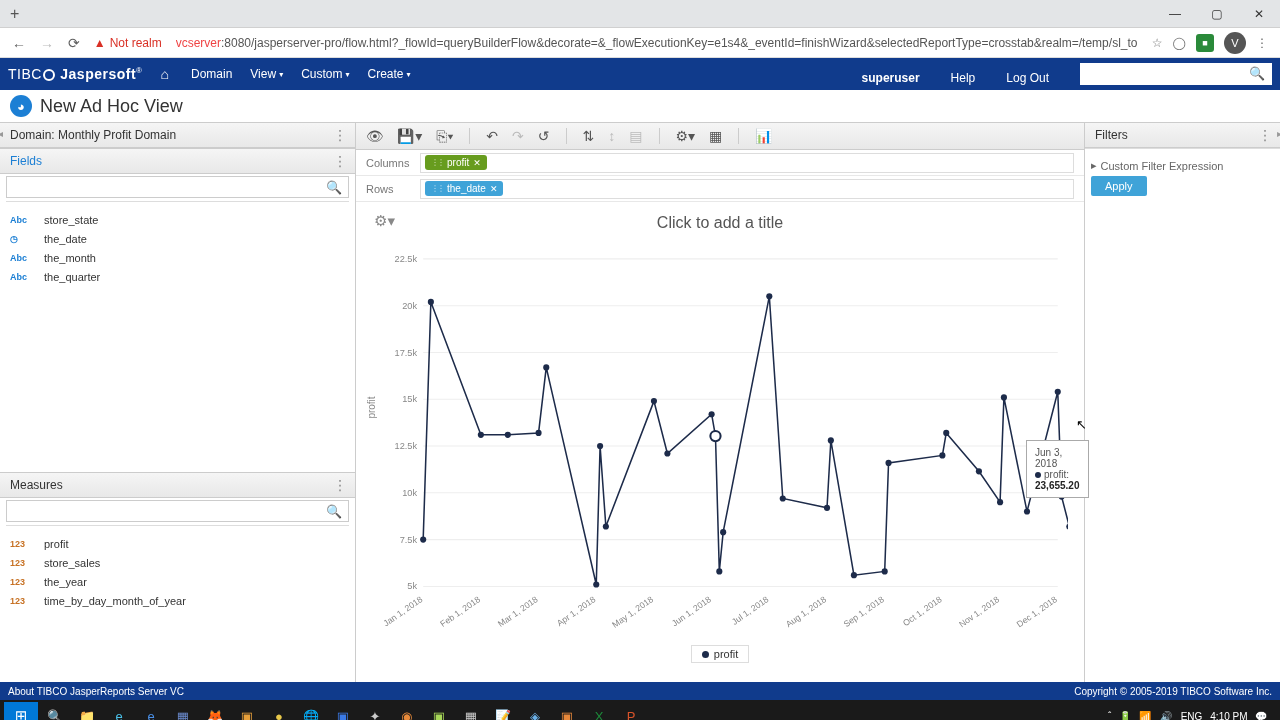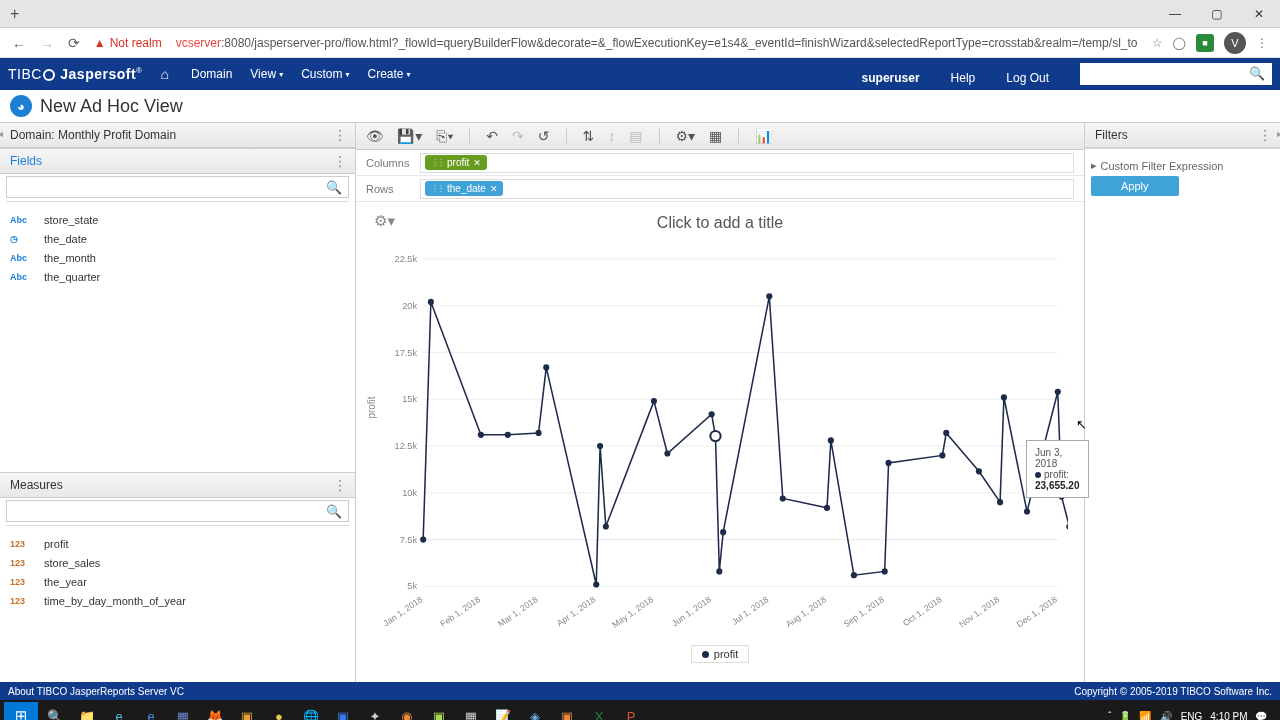--- a/index.html
+++ b/index.html
@@ -69,21 +69,21 @@
 .legend{display:flex;justify-content:center;margin-top:4px}
 .legend-item{border:1px solid #ddd;padding:2px 10px;font-size:11px;color:#333;display:flex;align-items:center;gap:5px}
 .legend-dot{width:7px;height:7px;border-radius:50%;background:#1d2b4a}
 .tooltip{position:absolute;background:#fff;border:1px solid #aaa;padding:6px 8px;font-size:10px;color:#555;left:670px;top:238px}
 .tooltip .val{font-weight:bold;color:#222}
 .tooltip-dot{display:inline-block;width:6px;height:6px;border-radius:50%;background:#1d2b4a;margin-right:3px}
 .right-panel{width:196px;border-left:1px solid #ccc;display:flex;flex-direction:column}
 .filter-body{flex:1;padding:6px 10px;font-size:11px;color:#666}
 .filter-footer{border-top:1px solid #ddd;padding:6px}
 .cfe{font-size:11px;color:#666;padding:4px 0;display:flex;align-items:center;gap:4px}
-.apply-btn{background:#3fa3d8;color:#fff;border:none;padding:4px 30px;font-size:11px;border-radius:2px}
+.apply-btn{background:#3fa3d8;color:#fff;border:none;padding:4px 14px;font-size:11px;border-radius:2px}
 .footer{height:18px;background:#103b8c;color:#fff;font-size:10px;display:flex;align-items:center;padding:0 8px}
 .footer-right{margin-left:auto}
 .taskbar{height:32px;background:#1a1a1a;display:flex;align-items:center;padding:0 4px;gap:2px}
 .tb-item{width:30px;height:28px;display:flex;align-items:center;justify-content:center;color:#fff;font-size:13px}
 .tb-win{background:#0078d7;width:34px;font-size:15px}
 .tray{margin-left:auto;display:flex;align-items:center;gap:8px;color:#fff;font-size:10px;padding-right:8px}
 .cursor{position:absolute;left:720px;top:215px;font-size:13px;color:#000;pointer-events:none}
 </style>
 </head>
 <body>

